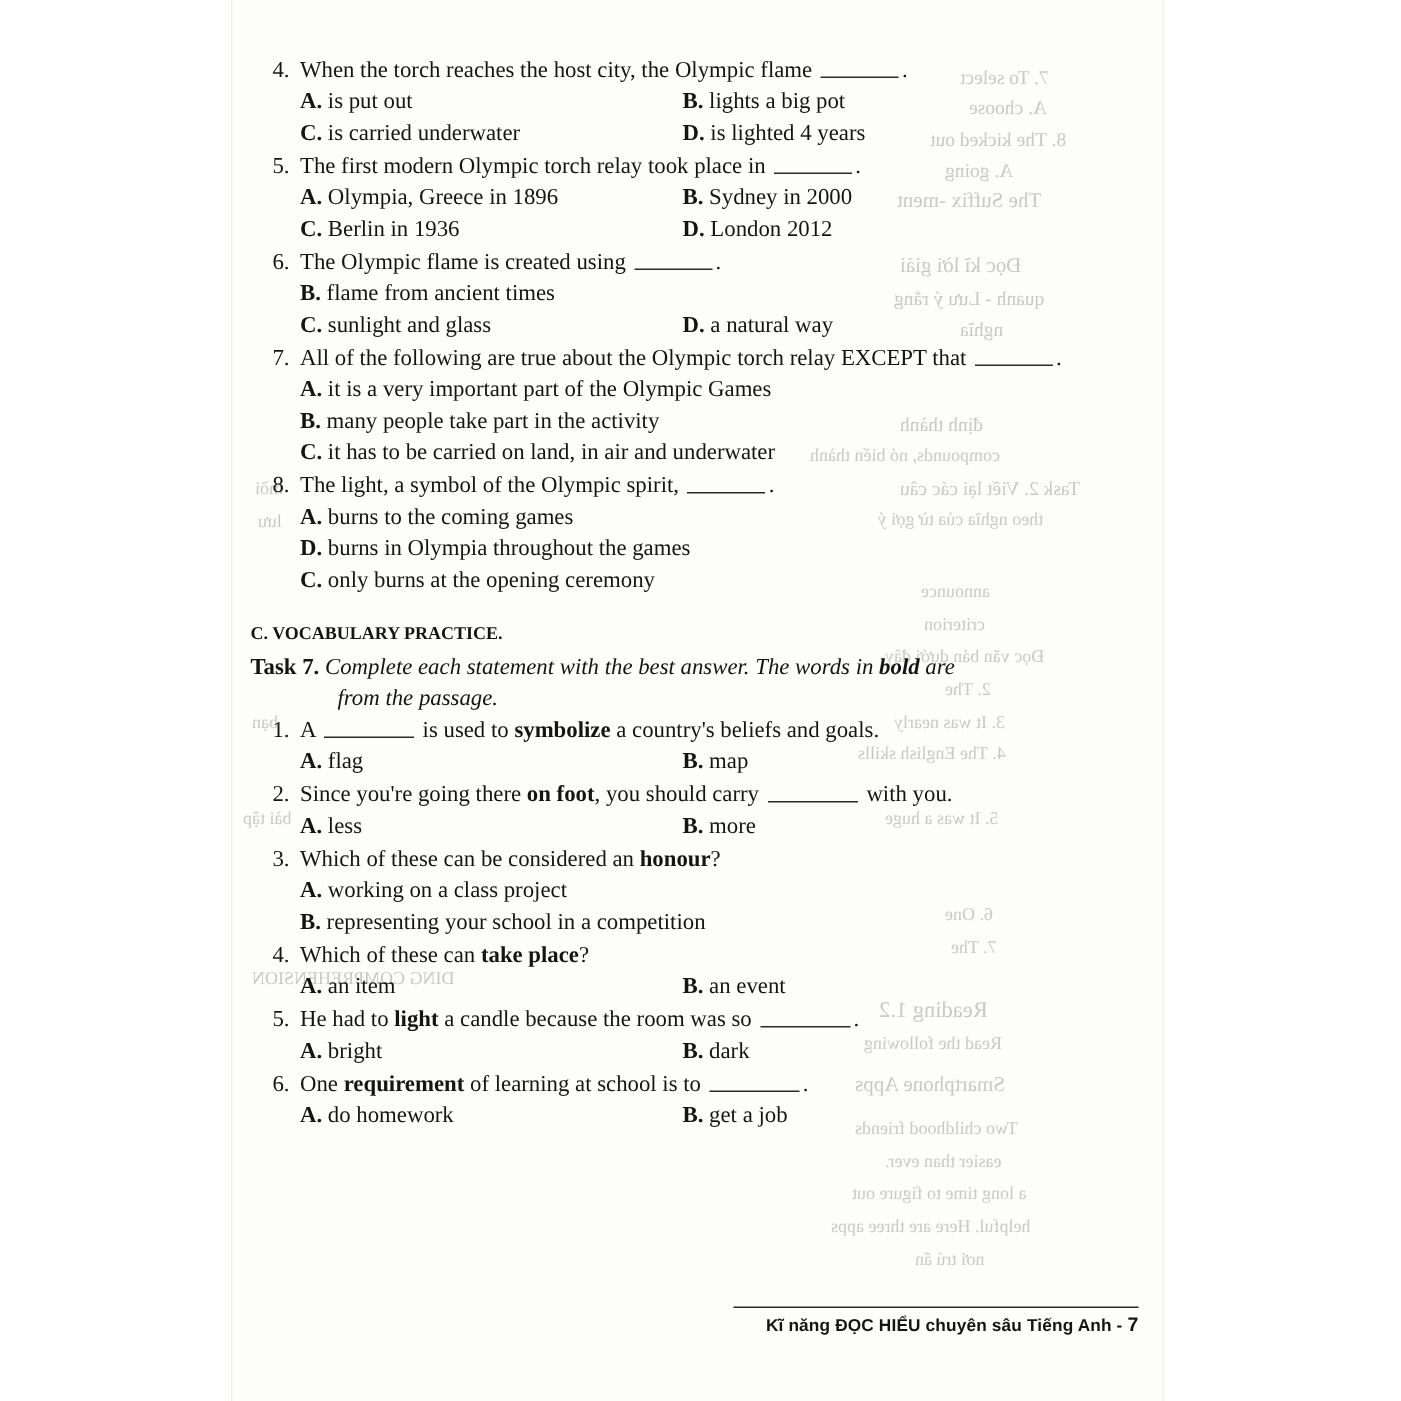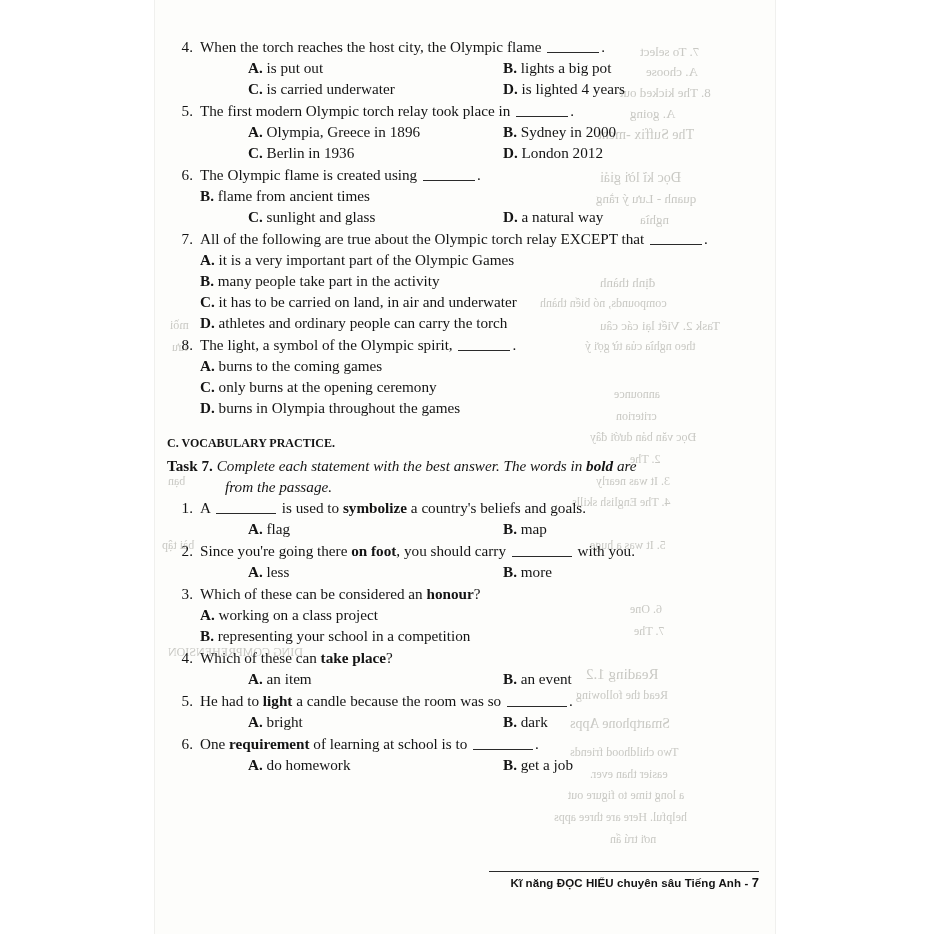--- a/index.html
+++ b/index.html
@@ -87,21 +87,20 @@
     display: flex;
     font-size: 15.2px;
     line-height: 21px;
     padding-left: 33px;
   }
   .opt {
     flex: 0 0 auto;
   }
   .opt.first {
     width: 255px;
-    margin-left: 48px;
   }
   .opt-letter {
     font-weight: bold;
   }
   .opt-stack {
     padding-left: 33px;
     font-size: 15.2px;
     line-height: 21px;
   }
   .section-head {
@@ -246,30 +245,29 @@
           </div>
         </div>
         <div class="q-block">
           <div class="q-line">
             <span class="q-num">7.</span>
             <span class="q-text">All of the following are true about the Olympic torch relay EXCEPT that <span class="blankline"></span>.</span>
           </div>
           <div class="opt-stack"><span class="opt-letter">A.</span> it is a very important part of the Olympic Games</div>
           <div class="opt-stack"><span class="opt-letter">B.</span> many people take part in the activity</div>
           <div class="opt-stack"><span class="opt-letter">C.</span> it has to be carried on land, in air and underwater</div>
-          <div class="opt-stack"><span class="opt-letter">D.</span> athletes and ordinary people can carry the torch</div>
         </div>
         <div class="q-block">
           <div class="q-line">
             <span class="q-num">8.</span>
             <span class="q-text">The light, a symbol of the Olympic spirit, <span class="blankline"></span>.</span>
           </div>
           <div class="opt-stack"><span class="opt-letter">A.</span> burns to the coming games</div>
+          <div class="opt-stack"><span class="opt-letter">D.</span> burns in Olympia throughout the games</div>
           <div class="opt-stack"><span class="opt-letter">C.</span> only burns at the opening ceremony</div>
-          <div class="opt-stack"><span class="opt-letter">D.</span> burns in Olympia throughout the games</div>
         </div>
       </div>
 
     <div class="section-head">C. VOCABULARY PRACTICE.</div>
 
     <div class="task-line">
       <span class="task-label">Task 7.</span>
       <span class="task-italic">Complete each statement with the best answer. The words in</span>
       <span class="task-italic bold">bold</span>
       <span class="task-italic">are</span>

